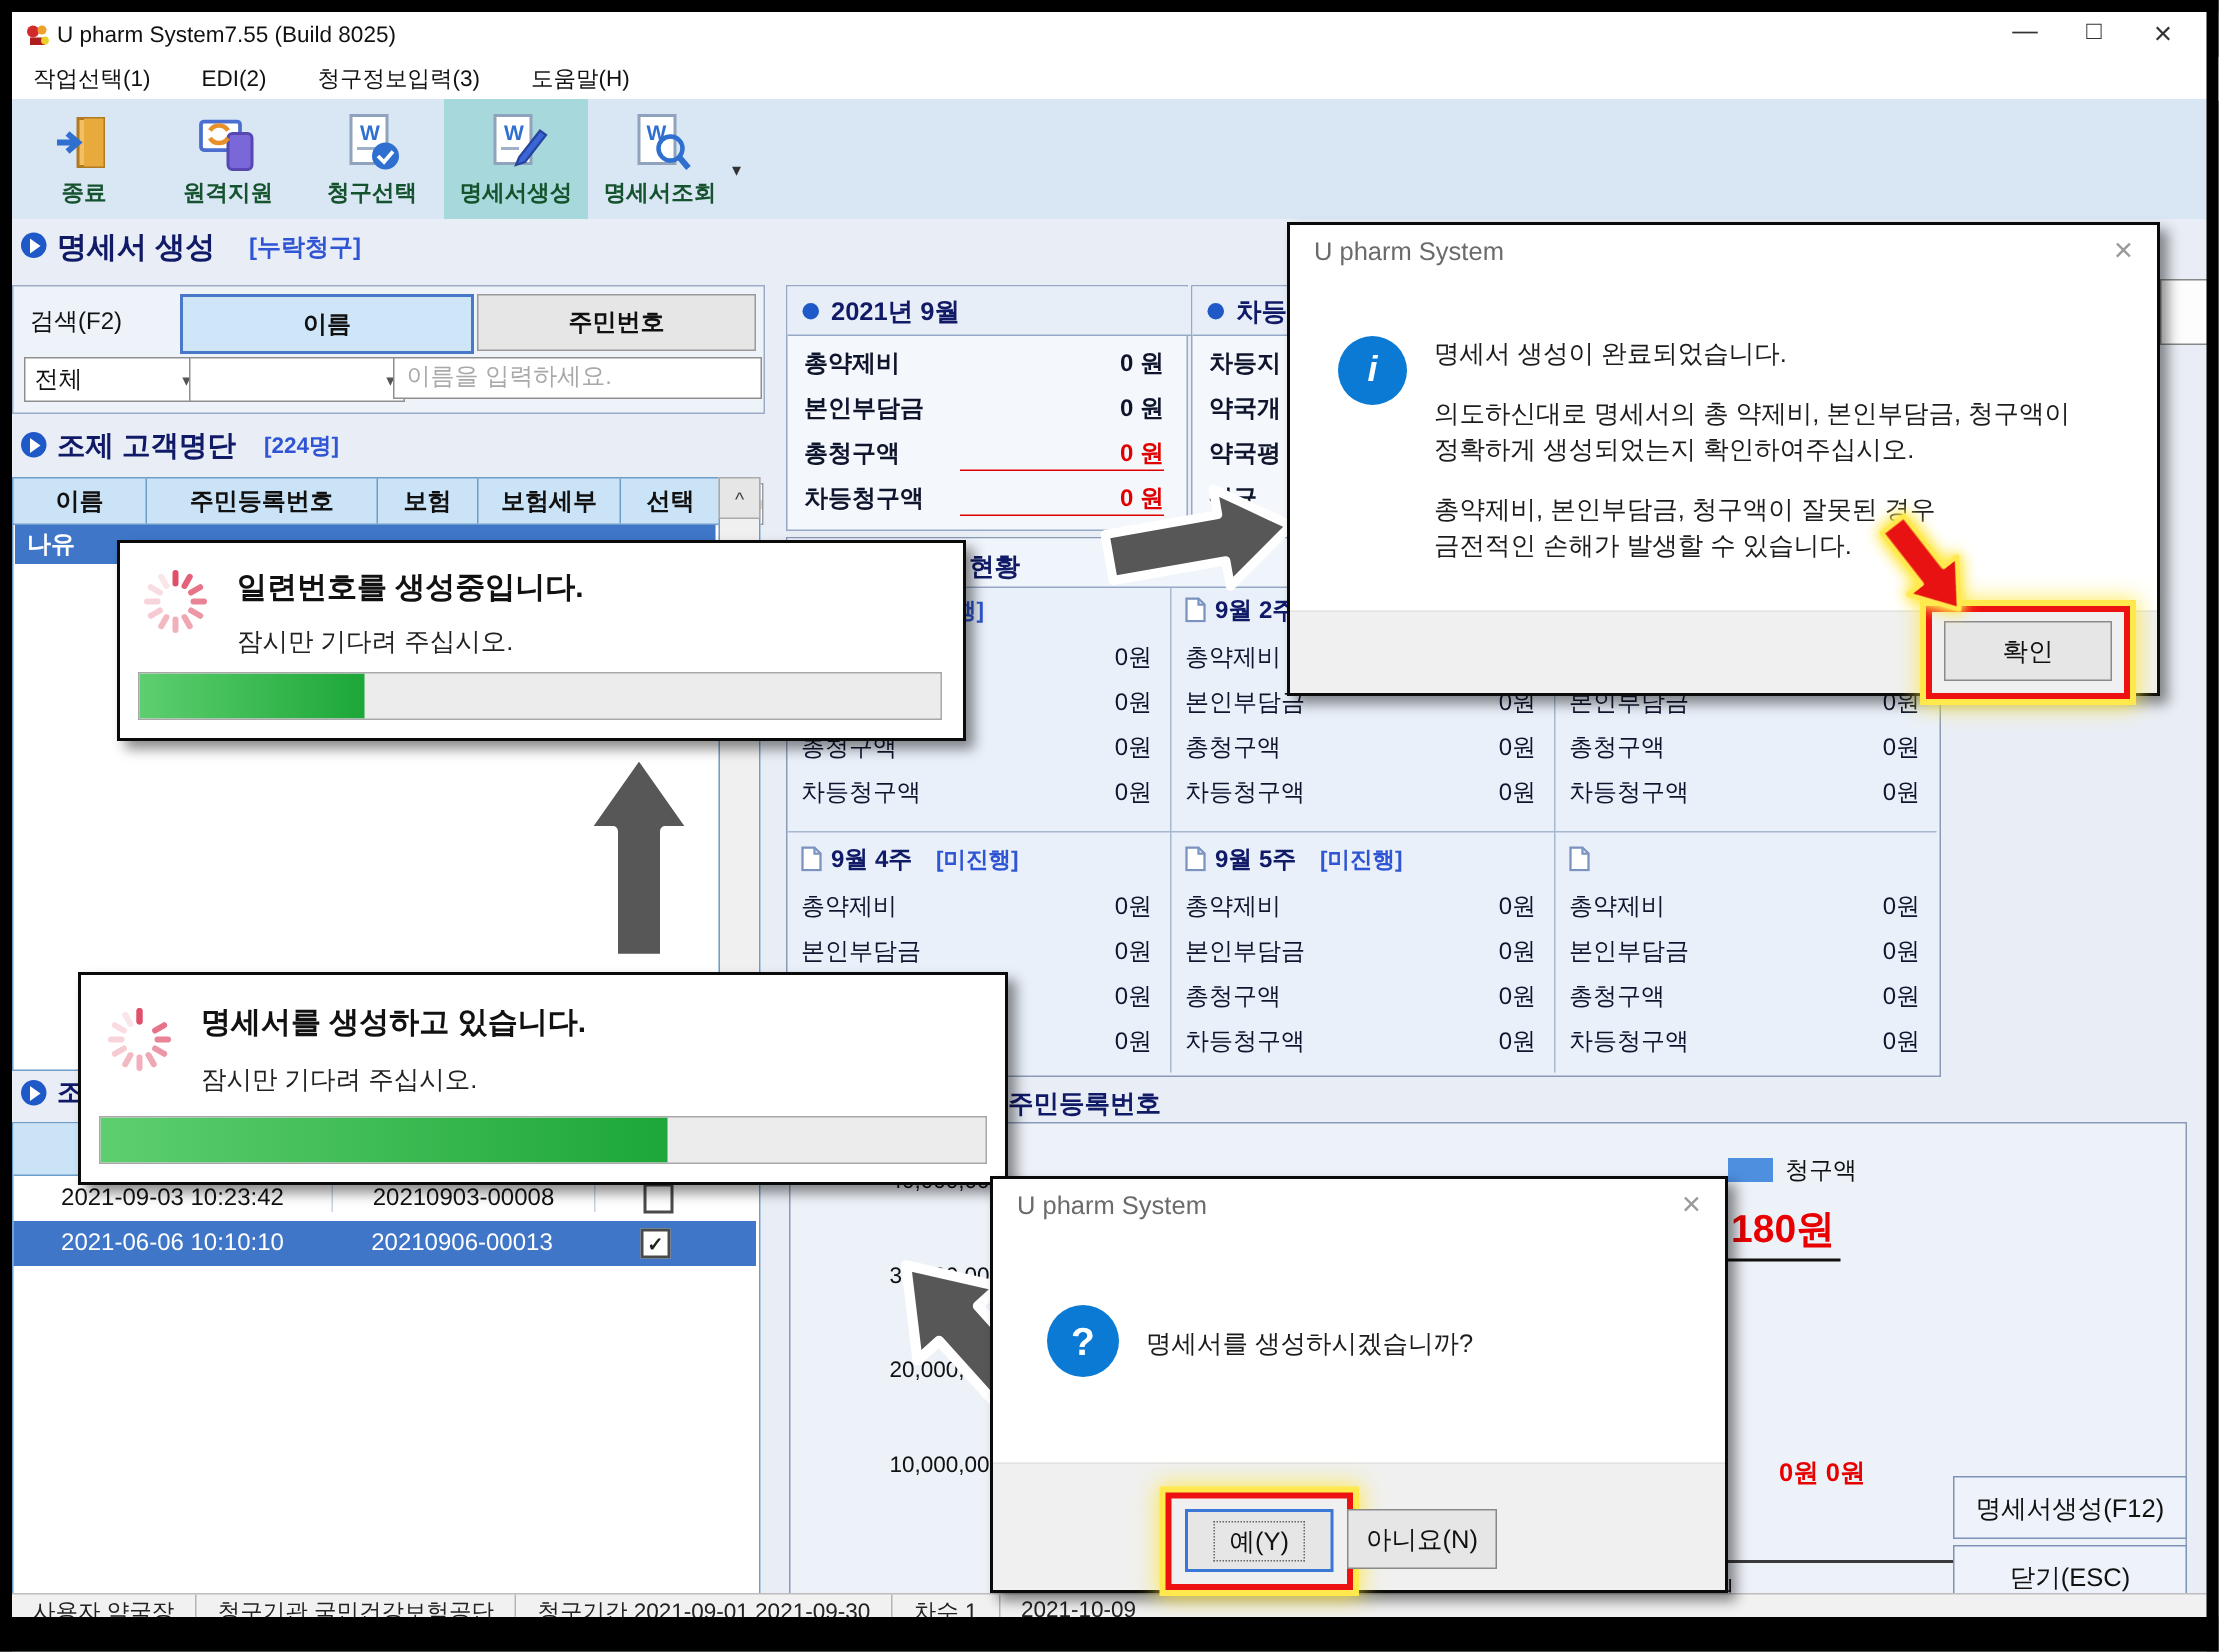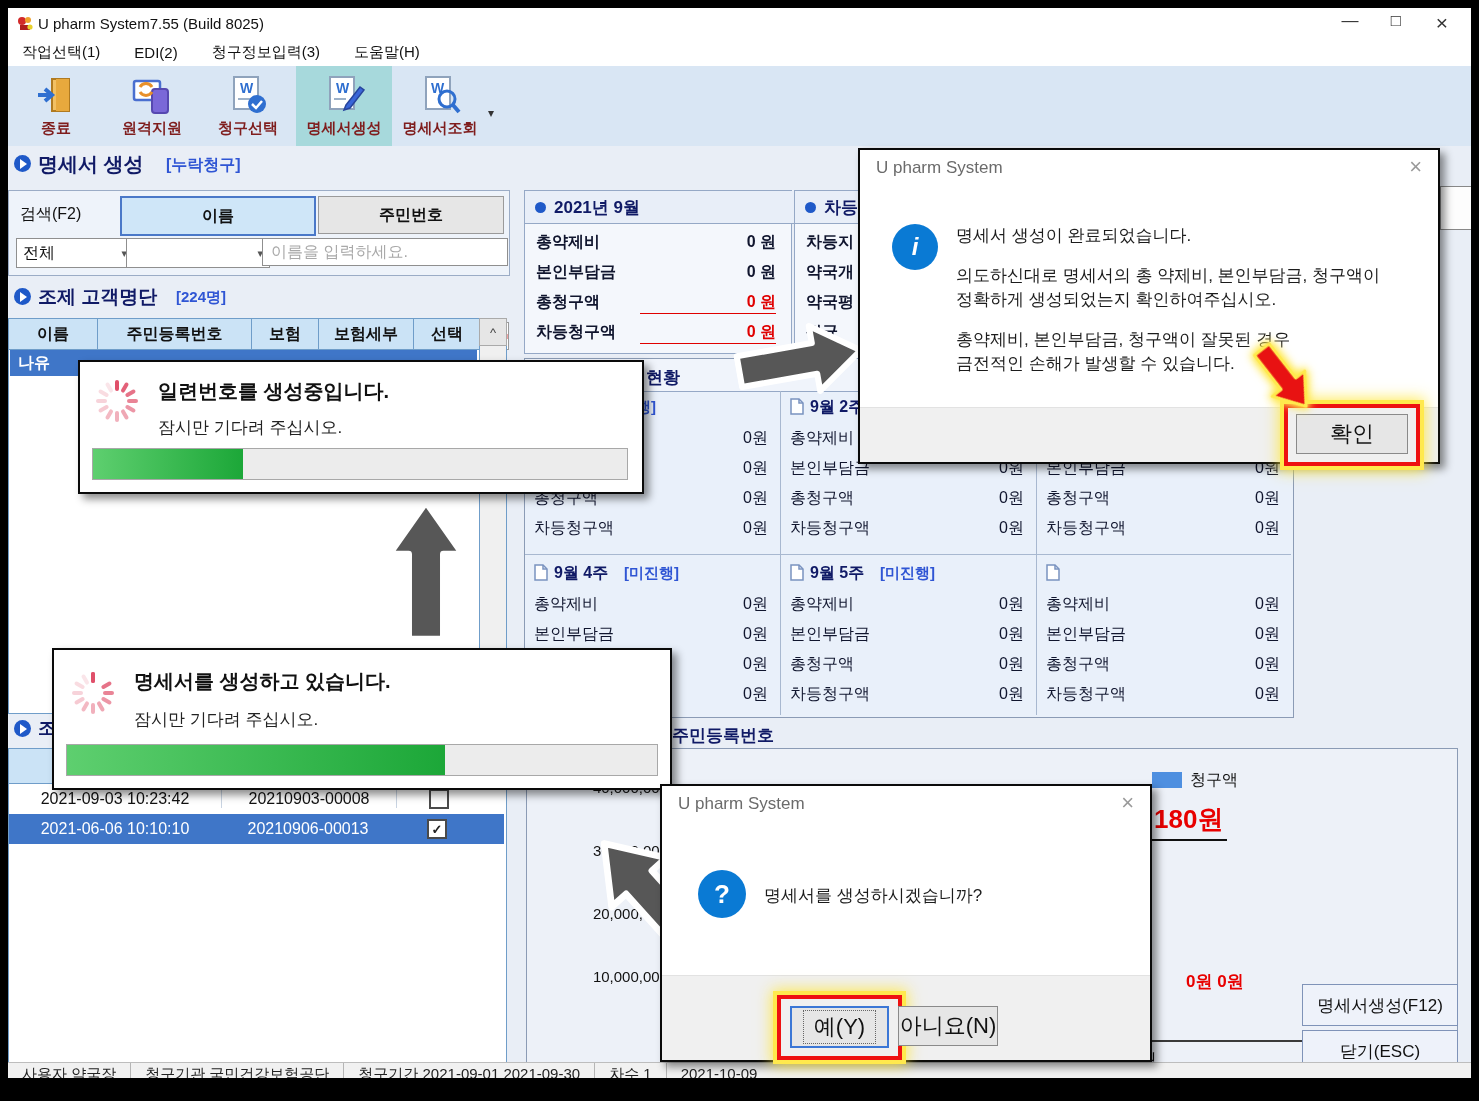--- a/index.html
+++ b/index.html
@@ -10,21 +10,21 @@
   .frame{position:absolute;background:#000;z-index:100;}
   
   .titlebar{left:8px;top:8px;width:1463px;height:30px;background:#fff;display:flex;align-items:center;}
   .title-text{font-size:15px;color:#111;margin-left:8px;}
   .winctl{font-size:17px;color:#333;width:46px;text-align:center;cursor:default;}
   .menubar{left:8px;top:38px;width:1463px;height:28px;background:#fff;display:flex;align-items:center;gap:34px;padding-left:14px;border-bottom:1px solid #e4e4e4;}
   .menubar span{font-size:15px;color:#111;}
   .toolbar{left:8px;top:66px;width:1463px;height:80px;background:#d9e6f4;display:flex;align-items:flex-start;border-bottom:1px solid #b9c9dc;}
   .tool{width:96px;height:80px;display:flex;flex-direction:column;align-items:center;justify-content:center;gap:2px;}
   .tool.sel{background:#a7d9dc;}
-  .tool .tlabel{font-size:15px;font-weight:700;color:#7f1d1d;}
+  .tool .tlabel{font-size:15px;font-weight:700;color:#14532d;}
   .caret{font-size:12px;color:#333;margin-top:40px;}
   .contentbg{left:8px;top:146px;width:1463px;height:932px;background:#e9eef6;}
   
   .bullet{width:17px;height:17px;border-radius:50%;background:#1f59c8;display:inline-flex;align-items:center;justify-content:center;}
   .bullet i{width:0;height:0;border-left:7px solid #fff;border-top:5px solid transparent;border-bottom:5px solid transparent;margin-left:2px;}
   .sect-title{font-size:20px;font-weight:700;color:#101a66;}
   .sect-tag{font-size:16px;font-weight:700;color:#2f55d4;}
   
   .panelbox{background:#eef3fa;border:1px solid #9bacc6;}
   .tabbtn{display:flex;align-items:center;justify-content:center;font-size:16px;font-weight:700;color:#111;}
@@ -53,21 +53,21 @@
   .xlab{position:absolute;font-size:17px;color:#111;top:calc(100% + 8px);}
   .xdash{position:absolute;width:2px;height:7px;background:#333;top:100%;}
   .bar{position:absolute;background:#4e8fe0;}
   .redfrag{position:absolute;color:#e80000;font-weight:700;}
   
   .dlg{background:#fff;border:2px solid #0a0a0a;box-shadow:5px 5px 8px rgba(0,0,0,.45);}
   .dlg-title{font-size:17px;color:#6b6b6b;}
   .dlg-x{font-size:22px;color:#9a9a9a;}
   .dtext{font-size:17px;color:#1c1c1c;}
   .dfoot{background:#f0f0f0;border-top:1px solid #e2e2e2;}
-  .btn{background:#e6e6e6;border:1px solid #8a8a8a;display:flex;align-items:center;justify-content:center;font-size:22px;color:#111;}
+  .btn{background:#e6e6e6;border:1px solid #8a8a8a;display:flex;align-items:center;justify-content:center;font-size:17px;color:#111;}
   .iconcircle{border-radius:50%;background:#0a7ad4;color:#fff;display:flex;align-items:center;justify-content:center;font-weight:700;}
   .ptrack{background:#ececec;border:1px solid #a8a8a8;position:relative;overflow:hidden;}
   .pfill{position:absolute;left:0;top:0;bottom:0;background:linear-gradient(90deg,#5ecf6f,#1ca738);}
   .pmsg{font-size:20px;font-weight:700;color:#111;}
   .psub{font-size:17px;color:#222;}
   .hl{border:4px solid #ee1111;box-shadow:0 0 0 4px #ffe94d,0 0 14px 5px rgba(255,232,60,.9);z-index:56;}
   .fbtn{background:#eef2fa;border:1px solid #7f93b8;display:flex;align-items:center;justify-content:center;font-size:17px;color:#111;}
   .statusbar{left:8px;top:1062px;width:1463px;height:22px;background:#f1f1f1;border-top:1px solid #bdbdbd;display:flex;align-items:flex-start;z-index:10;}
   .statusbar span{font-size:15px;color:#222;padding:2px 14px;border-right:1px solid #b5b5b5;white-space:nowrap;}
   .mini-icon{width:26px;height:26px;background:#fff;border:1px solid #9a9a9a;display:flex;align-items:center;justify-content:flex-end;position:relative;margin-top:40px;}

